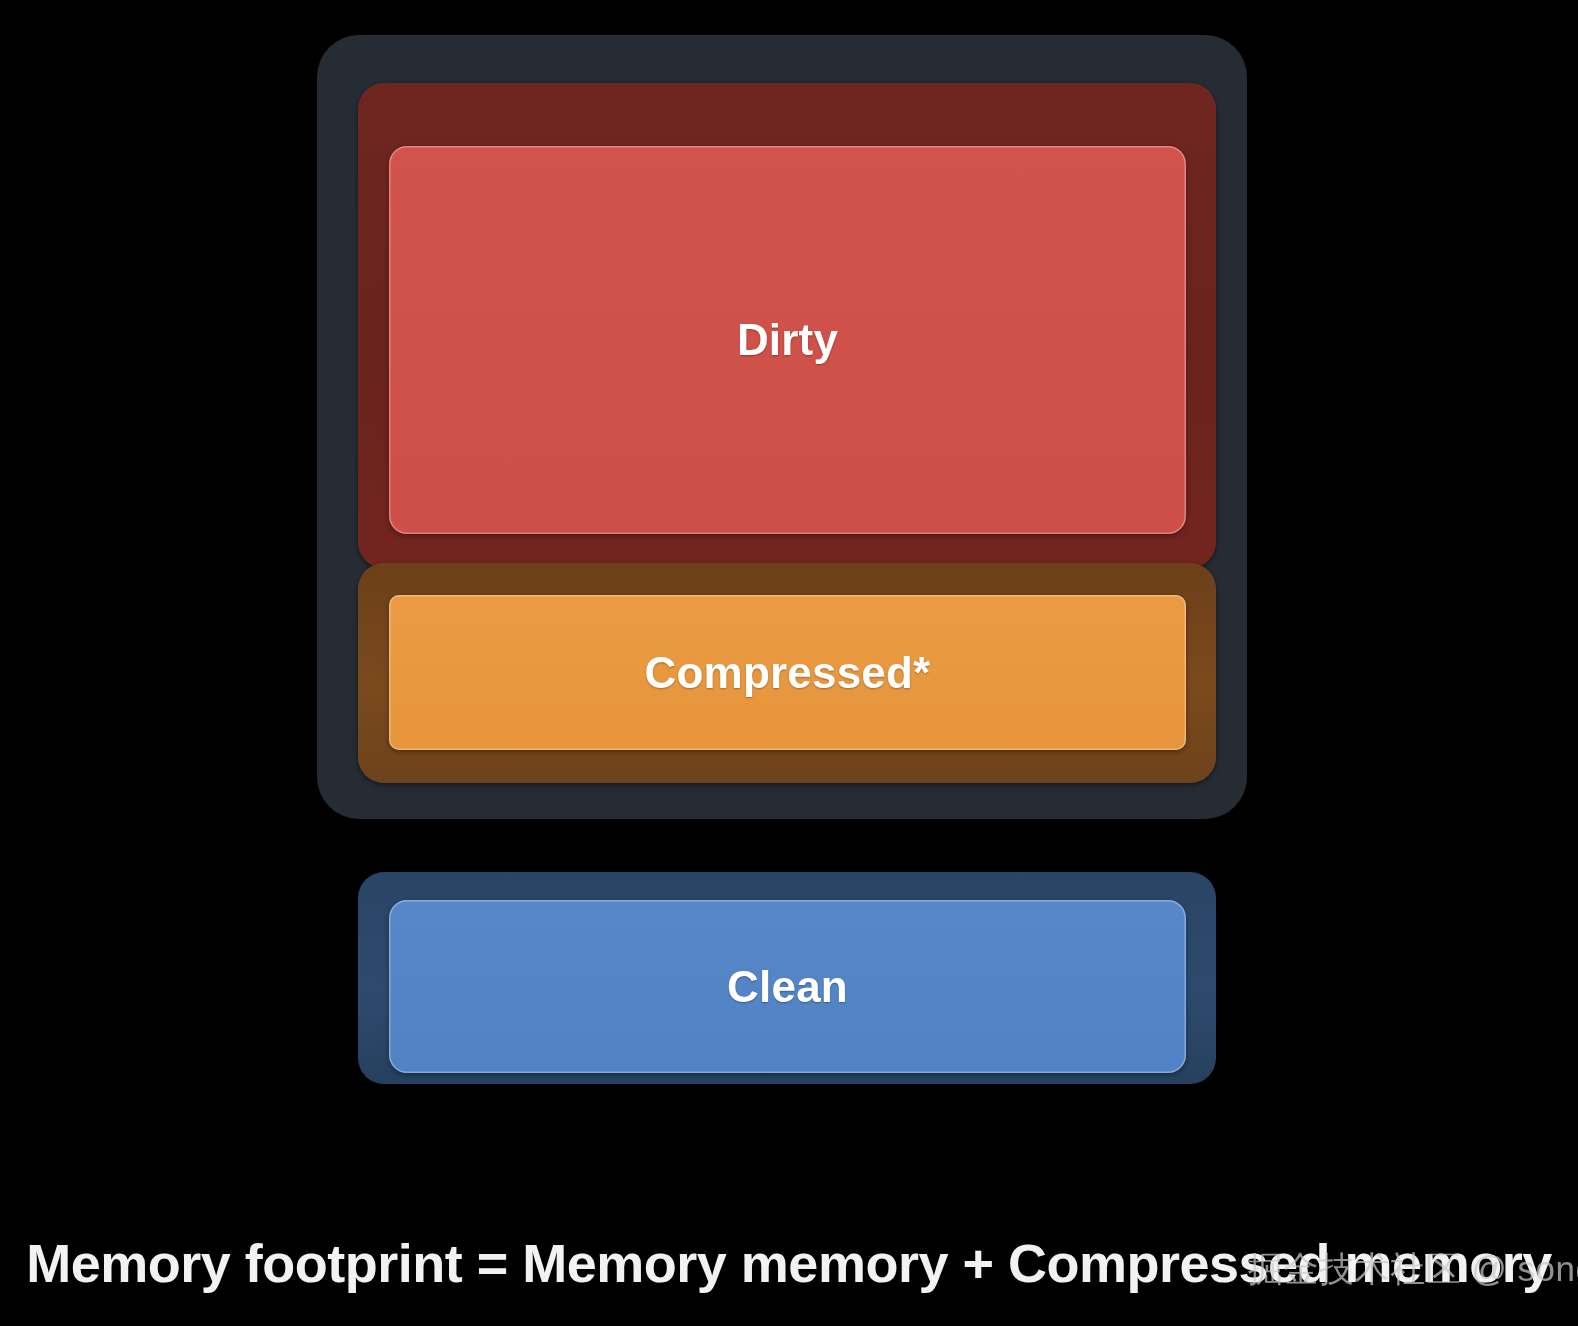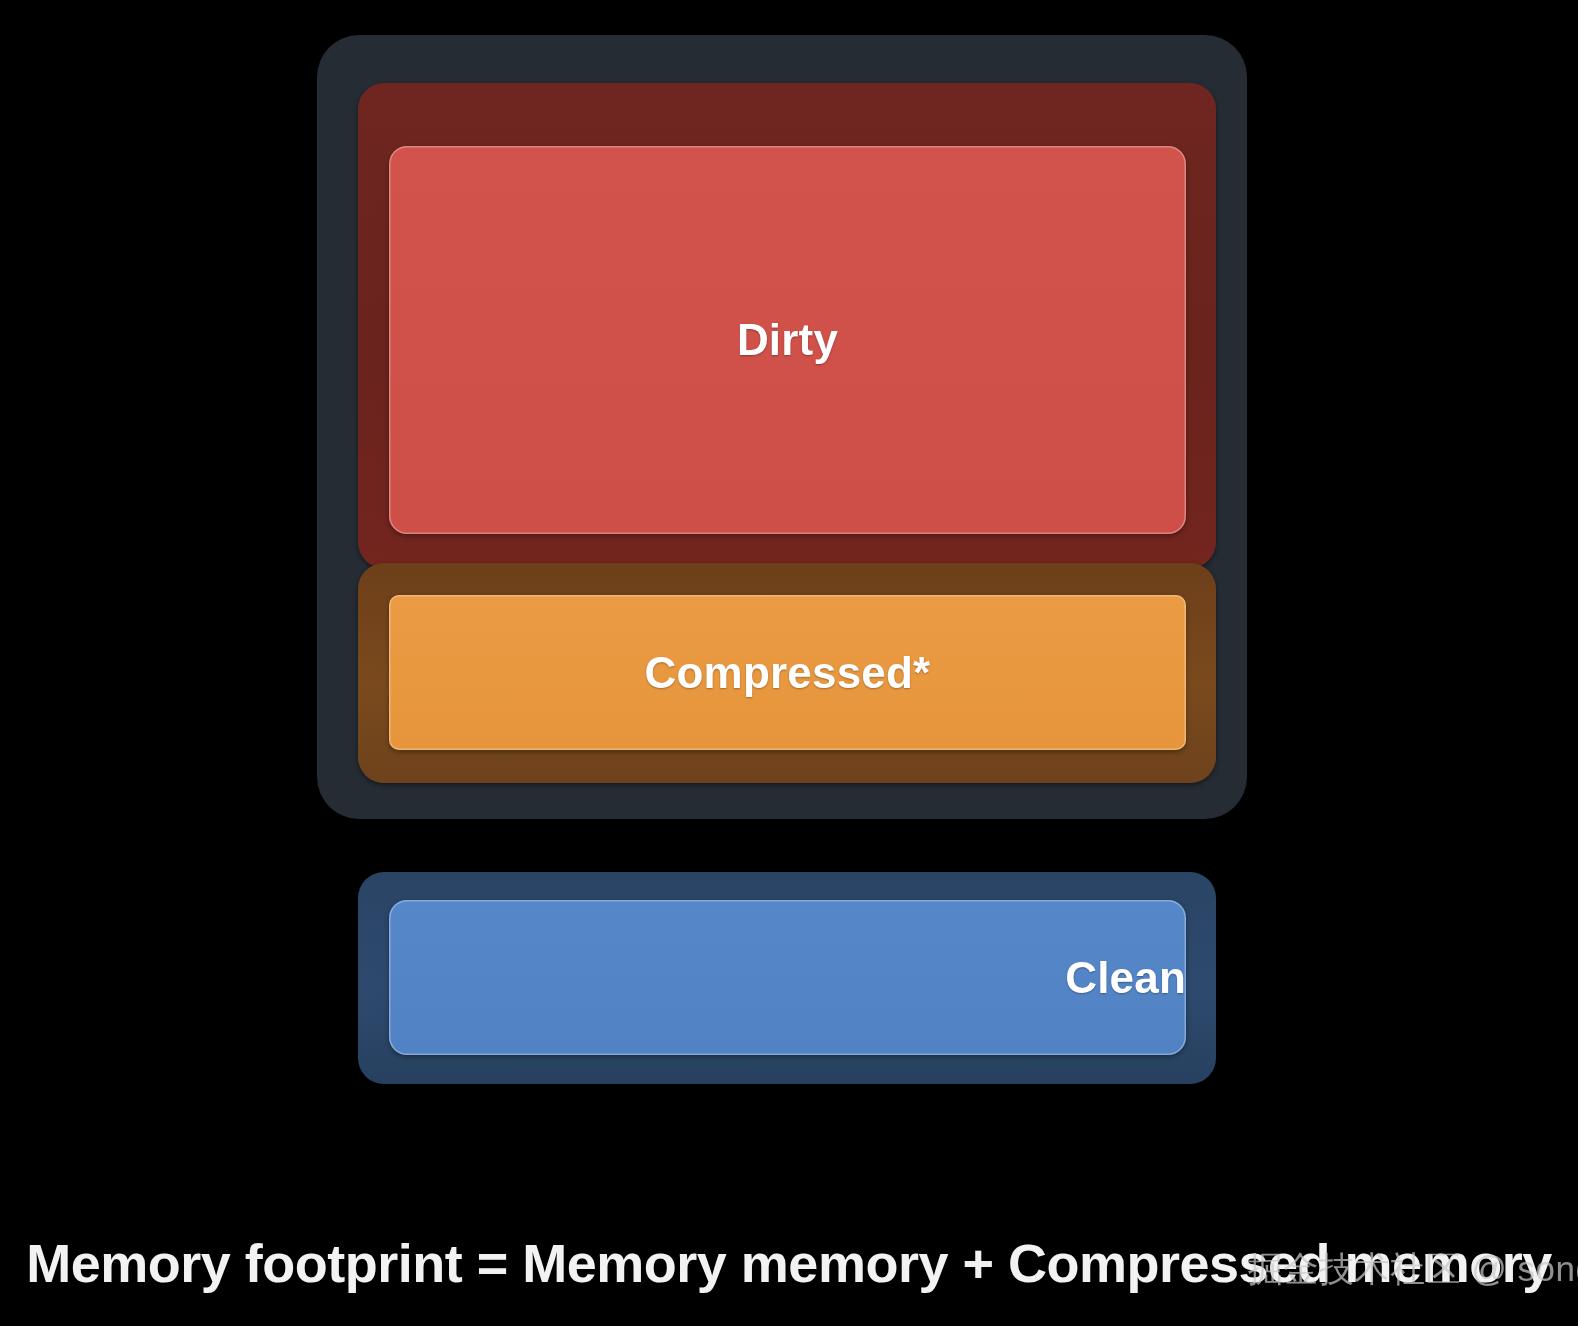--- a/index.html
+++ b/index.html
@@ -106,23 +106,22 @@
     width: 858px;
     height: 212px;
     border-radius: 26px;
     background: linear-gradient(180deg, #2a4465 0%, #2d4a6e 55%, #27405f 100%);
     box-shadow: 0 2px 5px rgba(0,0,0,0.45);
   }
   .band-clean .band-inner {
     left: 31px;
     top: 28px;
     width: 797px;
-    height: 155px;
+    height: 173px;
     background: linear-gradient(180deg, #5688c9 0%, #5183c4 100%);
-    justify-content: flex-end;
   }
   .band-clean .band-label { font-size: 44px; }
 
   
   .caption {
     position: absolute;
     left: 0;
     top: 1232px;
     width: 1578px;
     text-align: center;

